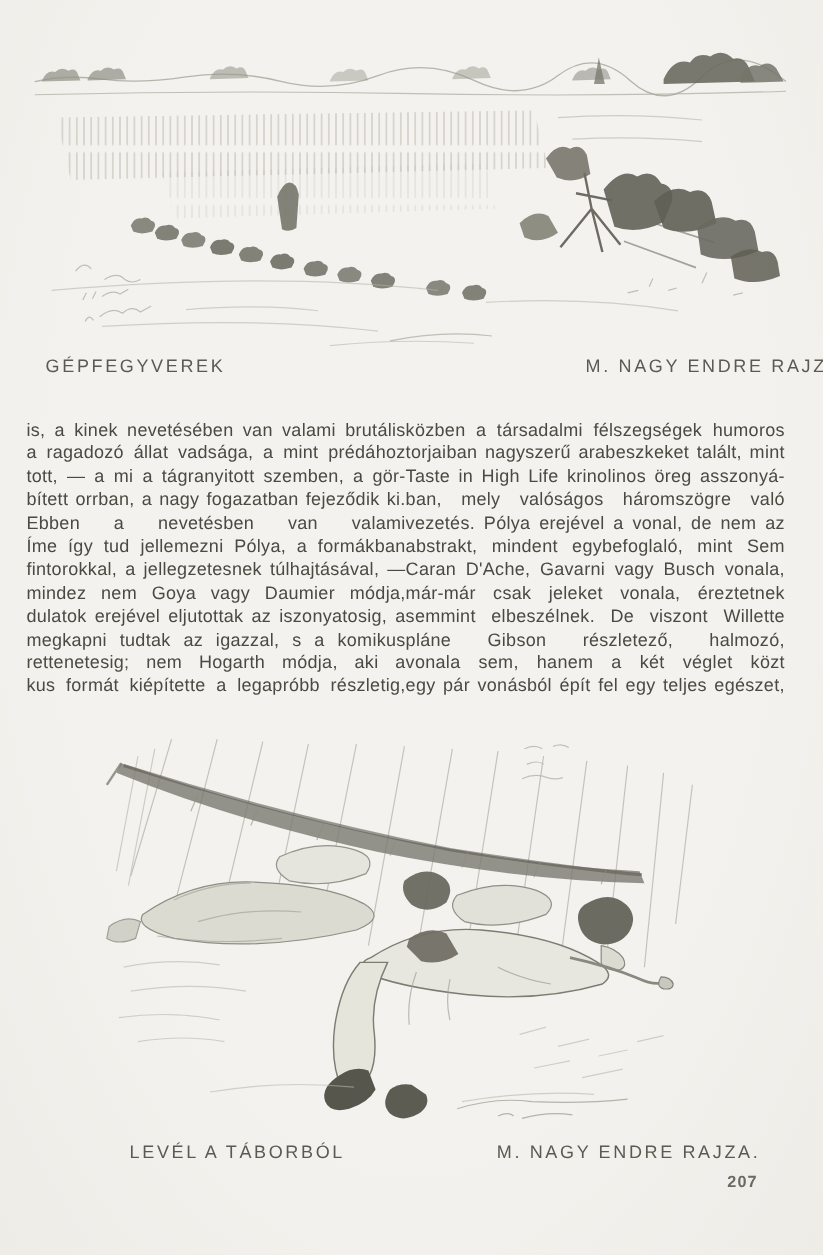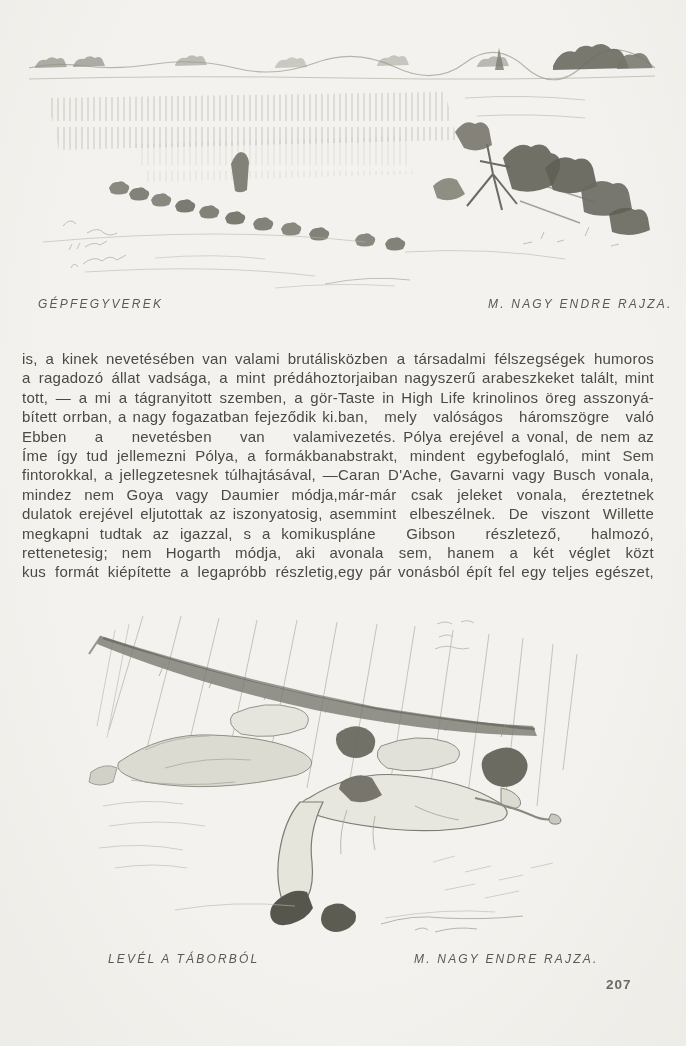--- a/index.html
+++ b/index.html
@@ -17,25 +17,24 @@
       radial-gradient(ellipse at 50% 40%, #f3f2ee 60%, #edece7 100%);
     overflow: hidden;
     color: #46453e;
   }
   .illustration {
     position: absolute;
   }
   .illustration svg { display: block; }
   .caption {
     position: absolute;
-    font-size: 12px;
+    font-size: 15px;
     letter-spacing: 2.2px;
     color: #5b5a52;
     white-space: nowrap;
-    font-style: italic;
   }
   .text-columns {
     position: absolute;
     top: 349px;
     left: 22px;
     width: 646px;
     display: flex;
   }
   .column {
     width: 316px;

